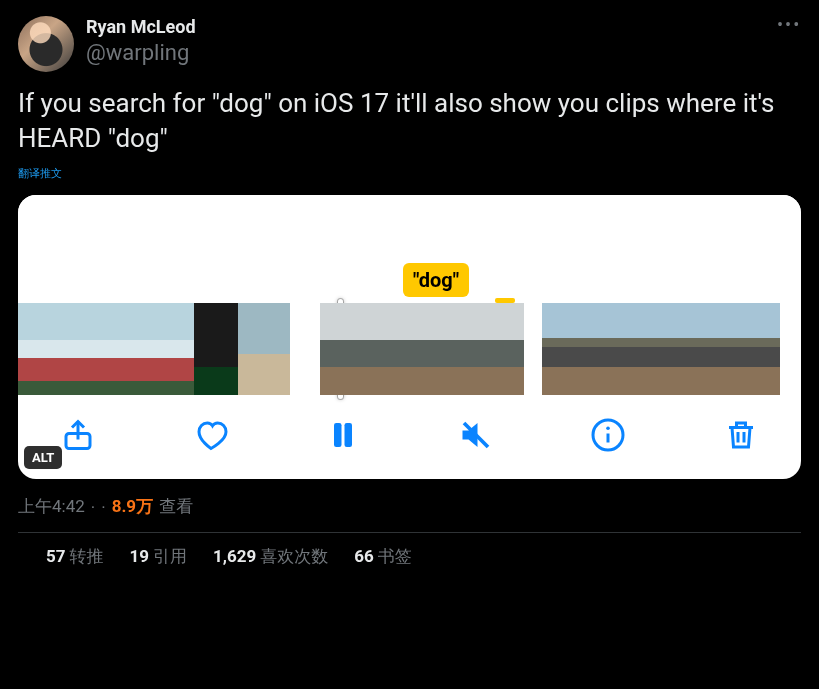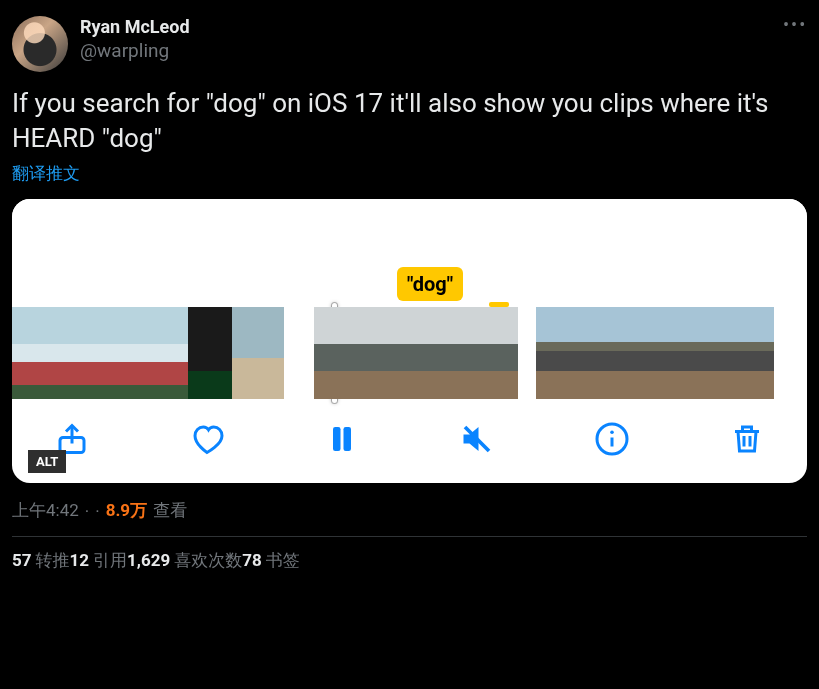--- a/index.html
+++ b/index.html
@@ -5,21 +5,21 @@
     * { margin: 0; padding: 0; box-sizing: border-box; }
     body {
       background: #000;
       color: #e7e9ea;
       font-family: -apple-system, BlinkMacSystemFont, "Segoe UI", Roboto, Helvetica, Arial, sans-serif;
       width: 819px;
       height: 689px;
       overflow: hidden;
     }
     .tweet {
-      padding: 16px 12px;
+      padding: 16px 18px;
     }
     .header-row {
       display: flex;
       align-items: flex-start;
       gap: 12px;
       margin-bottom: 14px;
     }
     .avatar {
       width: 56px;
       height: 56px;
@@ -39,41 +39,41 @@
     .name-block {
       flex: 1 1 auto;
       line-height: 1.25;
     }
     .display-name {
       font-size: 18px;
       font-weight: 700;
       color: #e7e9ea;
     }
     .handle {
-      font-size: 19px;
+      font-size: 22px;
       color: #71767b;
     }
     .more-icon {
       color: #71767b;
       width: 24px;
       height: 24px;
       text-align: center;
       font-size: 18px;
       line-height: 1;
       letter-spacing: 2px;
     }
     .tweet-text {
       font-size: 26px;
       line-height: 1.35;
       color: #e7e9ea;
       margin-bottom: 6px;
     }
     .translate-link {
       color: #1d9bf0;
-      font-size: 17px;
+      font-size: 11px;
       display: inline-block;
       margin-bottom: 14px;
     }
     .media-card {
       width: 100%;
       border-radius: 18px;
       overflow: hidden;
       background: #fff;
       position: relative;
     }
@@ -137,47 +137,49 @@
       align-items: center;
       padding: 22px 42px 26px;
     }
     .tb-icon {
       color: #0a84ff;
       width: 36px;
       height: 36px;
     }
     .alt-badge {
       position: absolute;
-      left: 16px;
+      left: 6px;
       bottom: 10px;
       background: #2f2f2f;
       color: #fff;
       font-size: 13px;
       font-weight: 700;
       padding: 4px 8px;
-      border-radius: 0;
+      border-radius: 5px;
     }
     .meta-row {
       margin-top: 16px;
       color: #71767b;
       font-size: 17px;
       display: flex;
       align-items: center;
       gap: 6px;
     }
     .meta-row .dot { color:#71767b; }
     .meta-row .views-count { color:#f97316; font-weight:700; }
     .divider {
       border: none;
       border-top: 1px solid #2f3336;
       margin: 14px 0 12px;
     }
     .stats-row {
       display: flex;
+      gap: 26px;
       font-size: 17px;
+      margin-left: 28px;
     }
     .stats-row .stat .count { color:#e7e9ea; font-weight:700; }
     .stats-row .stat .label { color:#71767b; margin-left:4px; }
   </style>
 </head>
 <body>
 
 <div class="tweet">
 
   <div class="header-row">
@@ -267,23 +269,23 @@
     <span>查看</span>
   </div>
 
   <hr class="divider">
 
   <div class="stats-row">
     <div class="stat">
       <span class="count">57</span><span class="label">转推</span>
     </div>
     <div class="stat">
-      <span class="count">12</span><span class="label">引用</span>
+      <span class="count">19</span><span class="label">引用</span>
     </div>
     <div class="stat">
       <span class="count">1,629</span><span class="label">喜欢次数</span>
     </div>
     <div class="stat">
-      <span class="count">78</span><span class="label">书签</span>
+      <span class="count">66</span><span class="label">书签</span>
     </div>
   </div>
 
 </div>
 
 </body></html>

